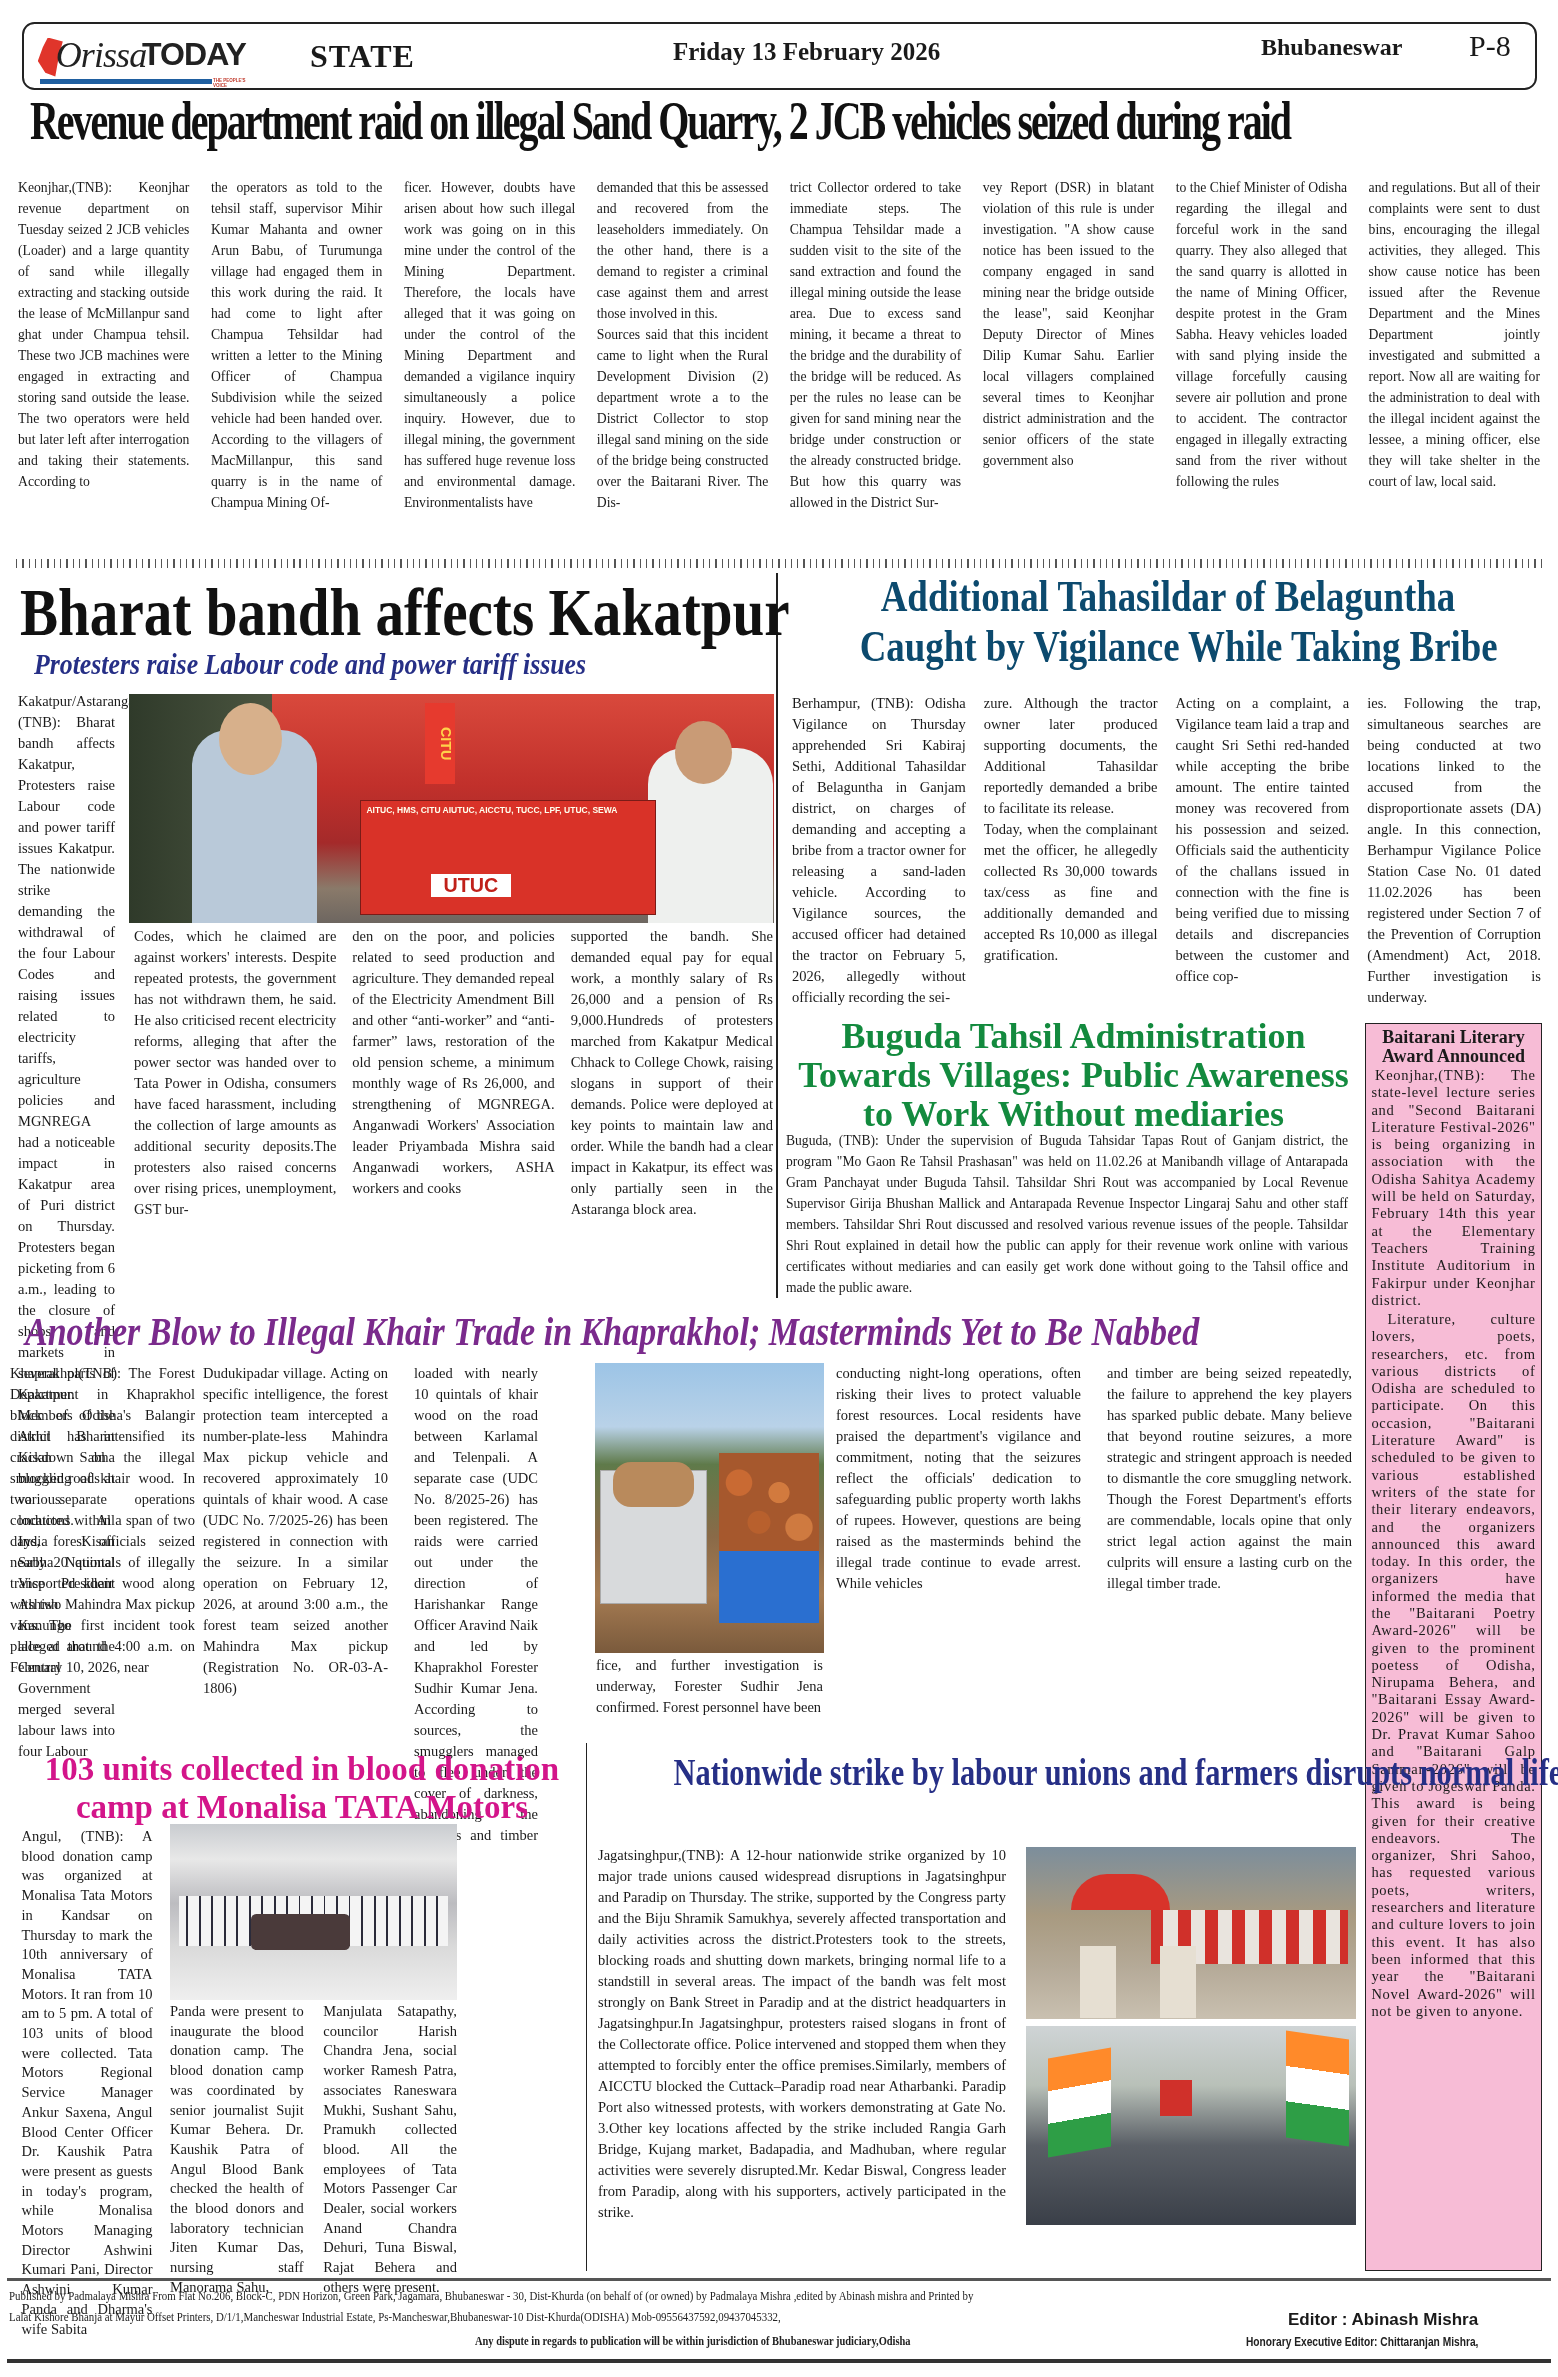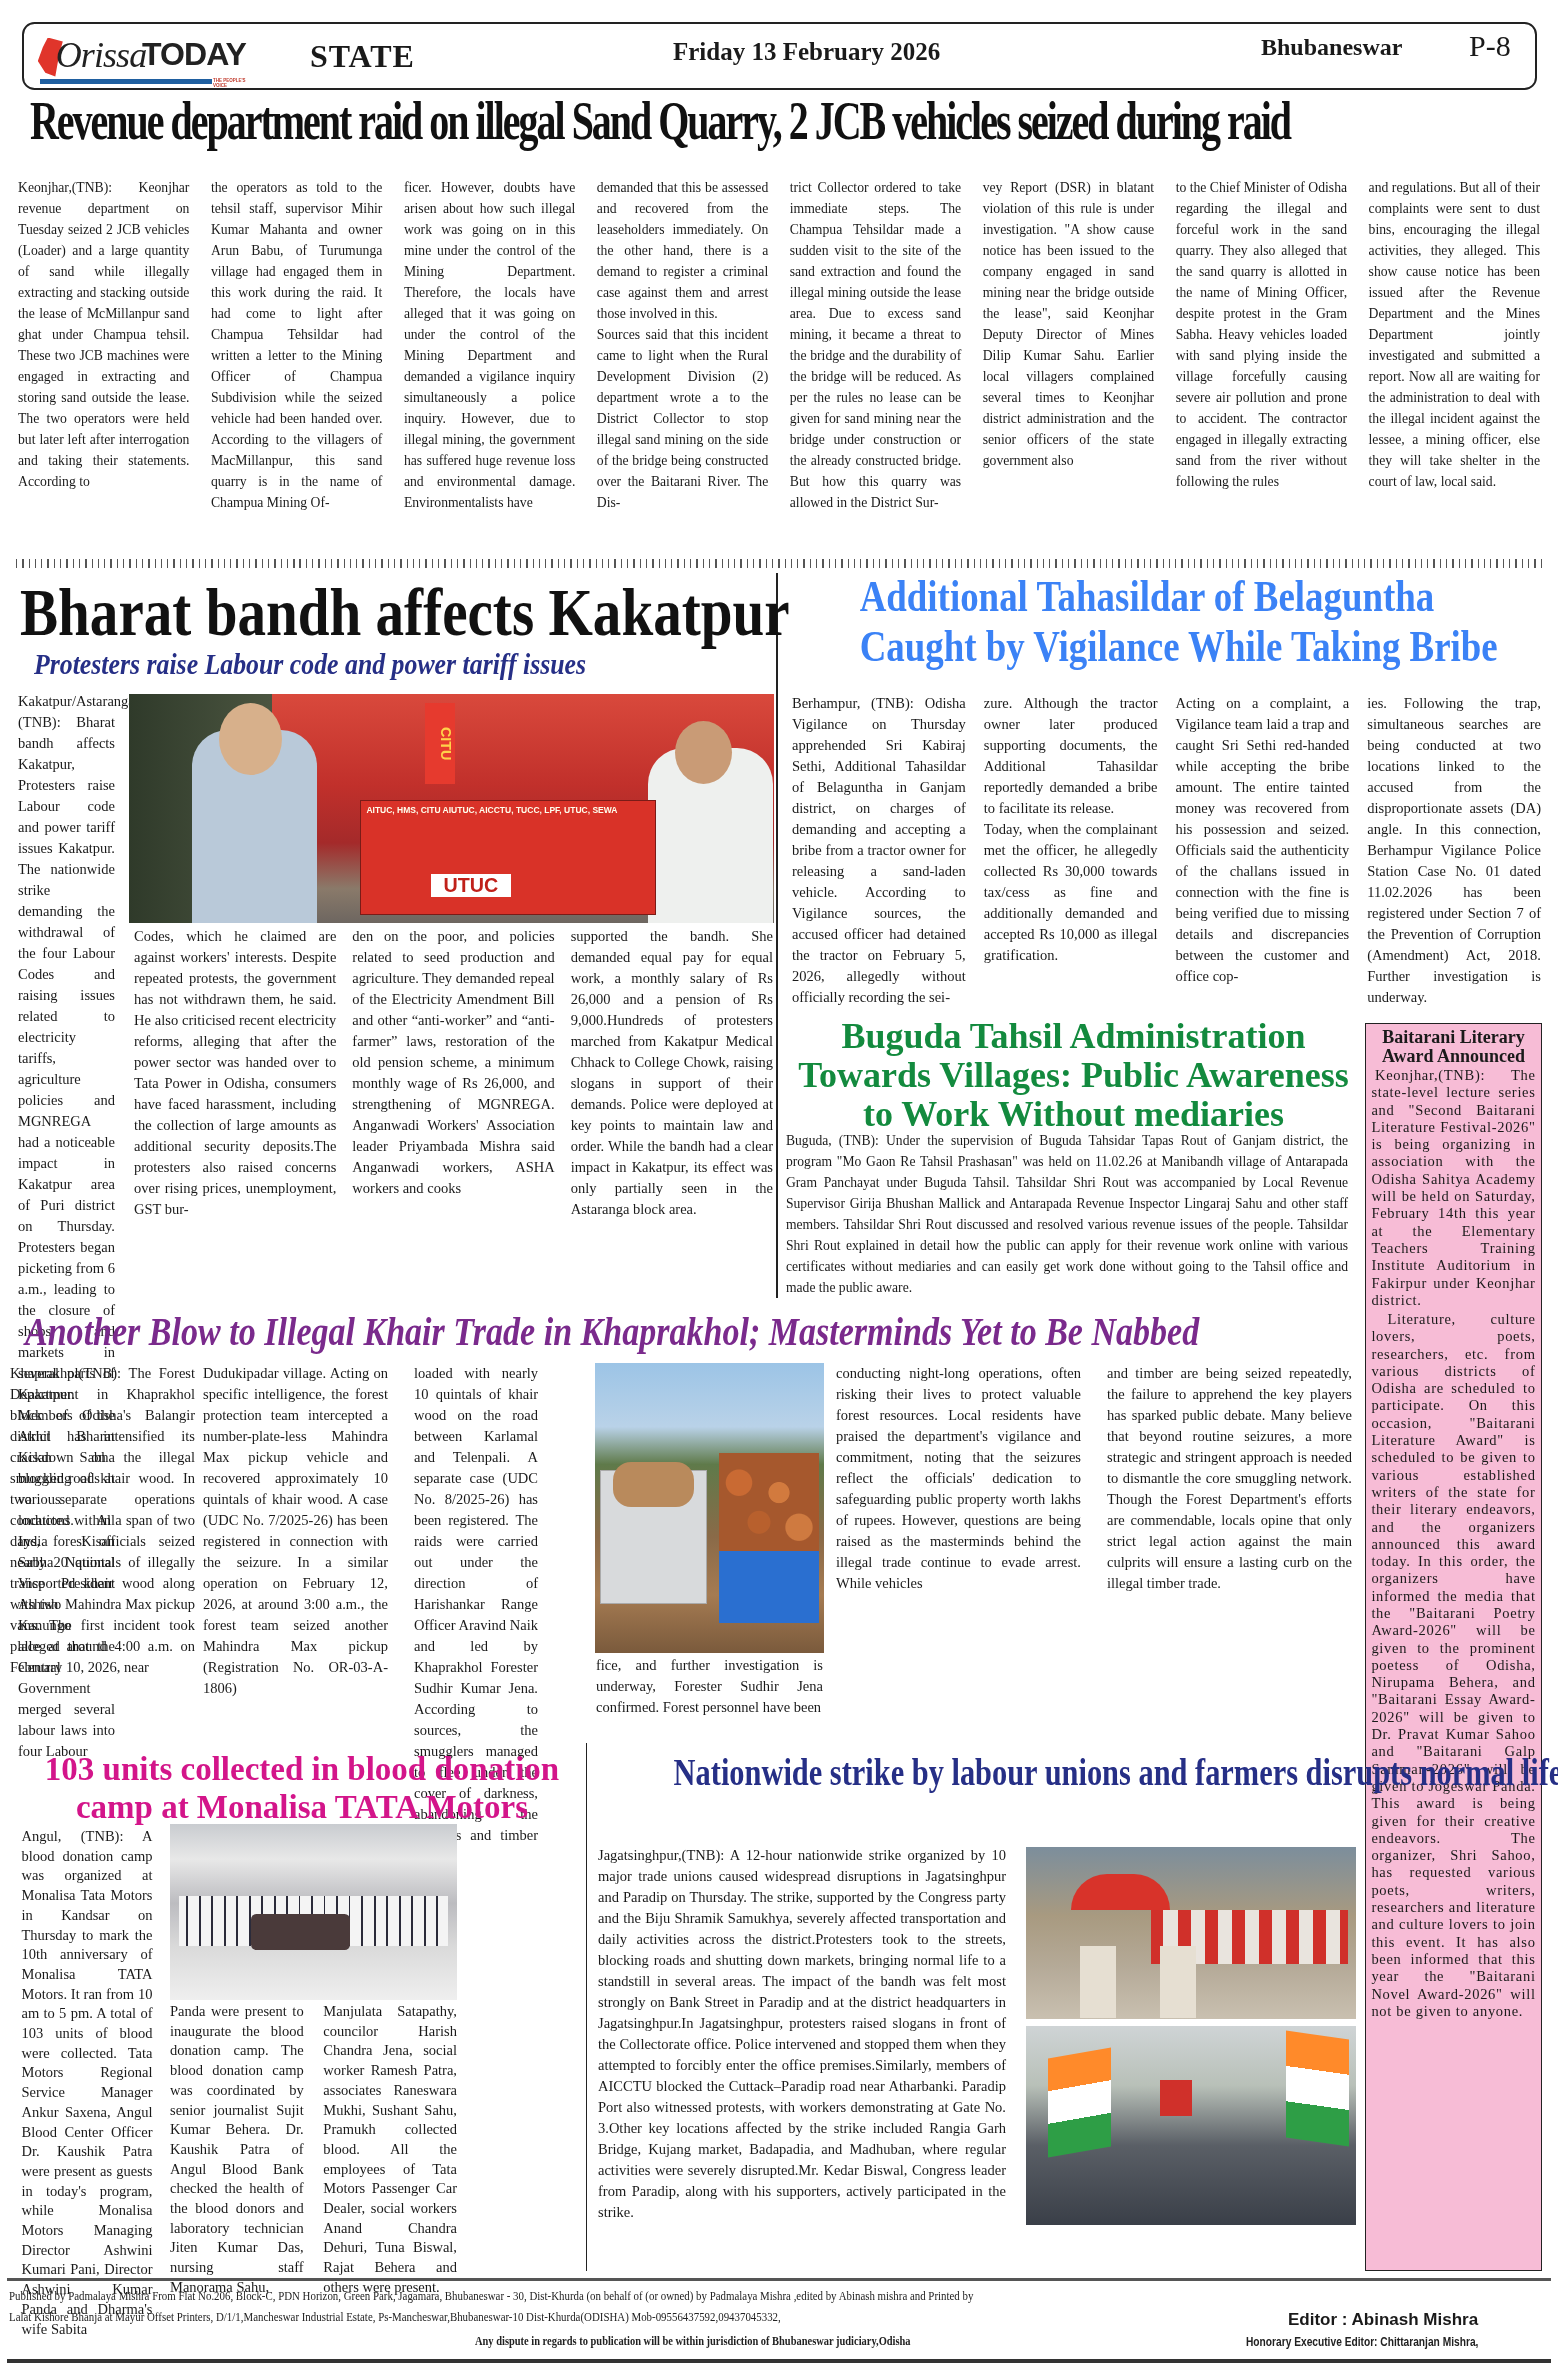--- a/index.html
+++ b/index.html
@@ -72,21 +72,21 @@
     <div style="font-family:Liberation Sans, sans-serif;font-size:8.5px;color:#ffe;font-weight:bold;padding:3.6px 5.4px;white-space:nowrap">AITUC, HMS, CITU AIUTUC, AICCTU, TUCC, LPF, UTUC, SEWA</div>
     <div style="position:absolute;left:70px;top:73px;background:#fff;color:#c0201a;font-family:'Liberation Sans',sans-serif;font-weight:bold;font-size:19.7px;padding:0 12.5px">UTUC</div>
   </div>
 </div>
 <div class="abs cols" style="left:134px;top:926px;width:639px;gap:16px">
   <div class="col" style="font-size:14.5px;line-height:21px">Codes, which he claimed are against workers' interests. Despite repeated protests, the government has not withdrawn them, he said. He also criticised recent electricity reforms, alleging that after the power sector was handed over to Tata Power in Odisha, consumers have faced harassment, including the collection of large amounts as additional security deposits.The protesters also raised concerns over rising prices, unemployment, GST bur-</div>
   <div class="col" style="font-size:14.5px;line-height:21px">den on the poor, and policies related to seed production and agriculture. They demanded repeal of the Electricity Amendment Bill and other “anti-worker” and “anti-farmer” laws, restoration of the old pension scheme, a minimum monthly wage of Rs 26,000, and strengthening of MGNREGA. Anganwadi Workers' Association leader Priyambada Mishra said Anganwadi workers, ASHA workers and cooks</div>
   <div class="col" style="font-size:14.5px;line-height:21px">supported the bandh. She demanded equal pay for equal work, a monthly salary of Rs 26,000 and a pension of Rs 9,000.Hundreds of protesters marched from Kakatpur Medical Chhack to College Chowk, raising slogans in support of their demands. Police were deployed at key points to maintain law and order. While the bandh had a clear impact in Kakatpur, its effect was only partially seen in the Astaranga block area.</div>
 </div>
 
-<div class="abs" style="left:792px;top:571px;width:752px;text-align:left;color:#3b82f6;font-weight:bold;font-size:45px;line-height:50px;white-space:nowrap">
+<div class="abs" style="left:792px;top:571px;width:752px;text-align:center;color:#0c4a6e;font-weight:bold;font-size:45px;line-height:50px;white-space:nowrap">
   <div style="transform:scaleX(0.82)">Additional Tahasildar of Belaguntha</div>
   <div style="transform:scaleX(0.82)">Caught by Vigilance While Taking Bribe</div>
 </div>
 <div class="abs cols" style="left:792px;top:693px;width:749px;gap:18px">
   <div class="col" style="font-size:14.5px;line-height:21px">Berhampur, (TNB): Odisha Vigilance on Thursday apprehended Sri Kabiraj Sethi, Additional Tahasildar of Belaguntha in Ganjam district, on charges of demanding and accepting a bribe from a tractor owner for releasing a sand-laden vehicle. According to Vigilance sources, the accused officer had detained the tractor on February 5, 2026, allegedly without officially recording the sei-</div>
   <div class="col" style="font-size:14.5px;line-height:21px;white-space:pre-line">zure. Although the tractor owner later produced supporting documents, the Additional Tahasildar reportedly demanded a bribe to facilitate its release.
 Today, when the complainant met the officer, he allegedly collected Rs 30,000 towards tax/cess as fine and additionally demanded and accepted Rs 10,000 as illegal gratification.</div>
   <div class="col" style="font-size:14.5px;line-height:21px">Acting on a complaint, a Vigilance team laid a trap and caught Sri Sethi red-handed while accepting the bribe amount. The entire tainted money was recovered from his possession and seized. Officials said the authenticity of the challans issued in connection with the fine is being verified due to missing details and discrepancies between the customer and office cop-</div>
   <div class="col" style="font-size:14.5px;line-height:21px">ies. Following the trap, simultaneous searches are being conducted at two locations linked to the accused from the disproportionate assets (DA) angle. In this connection, Berhampur Vigilance Police Station Case No. 01 dated 11.02.2026 has been registered under Section 7 of the Prevention of Corruption (Amendment) Act, 2018. Further investigation is underway.</div>
 </div>

